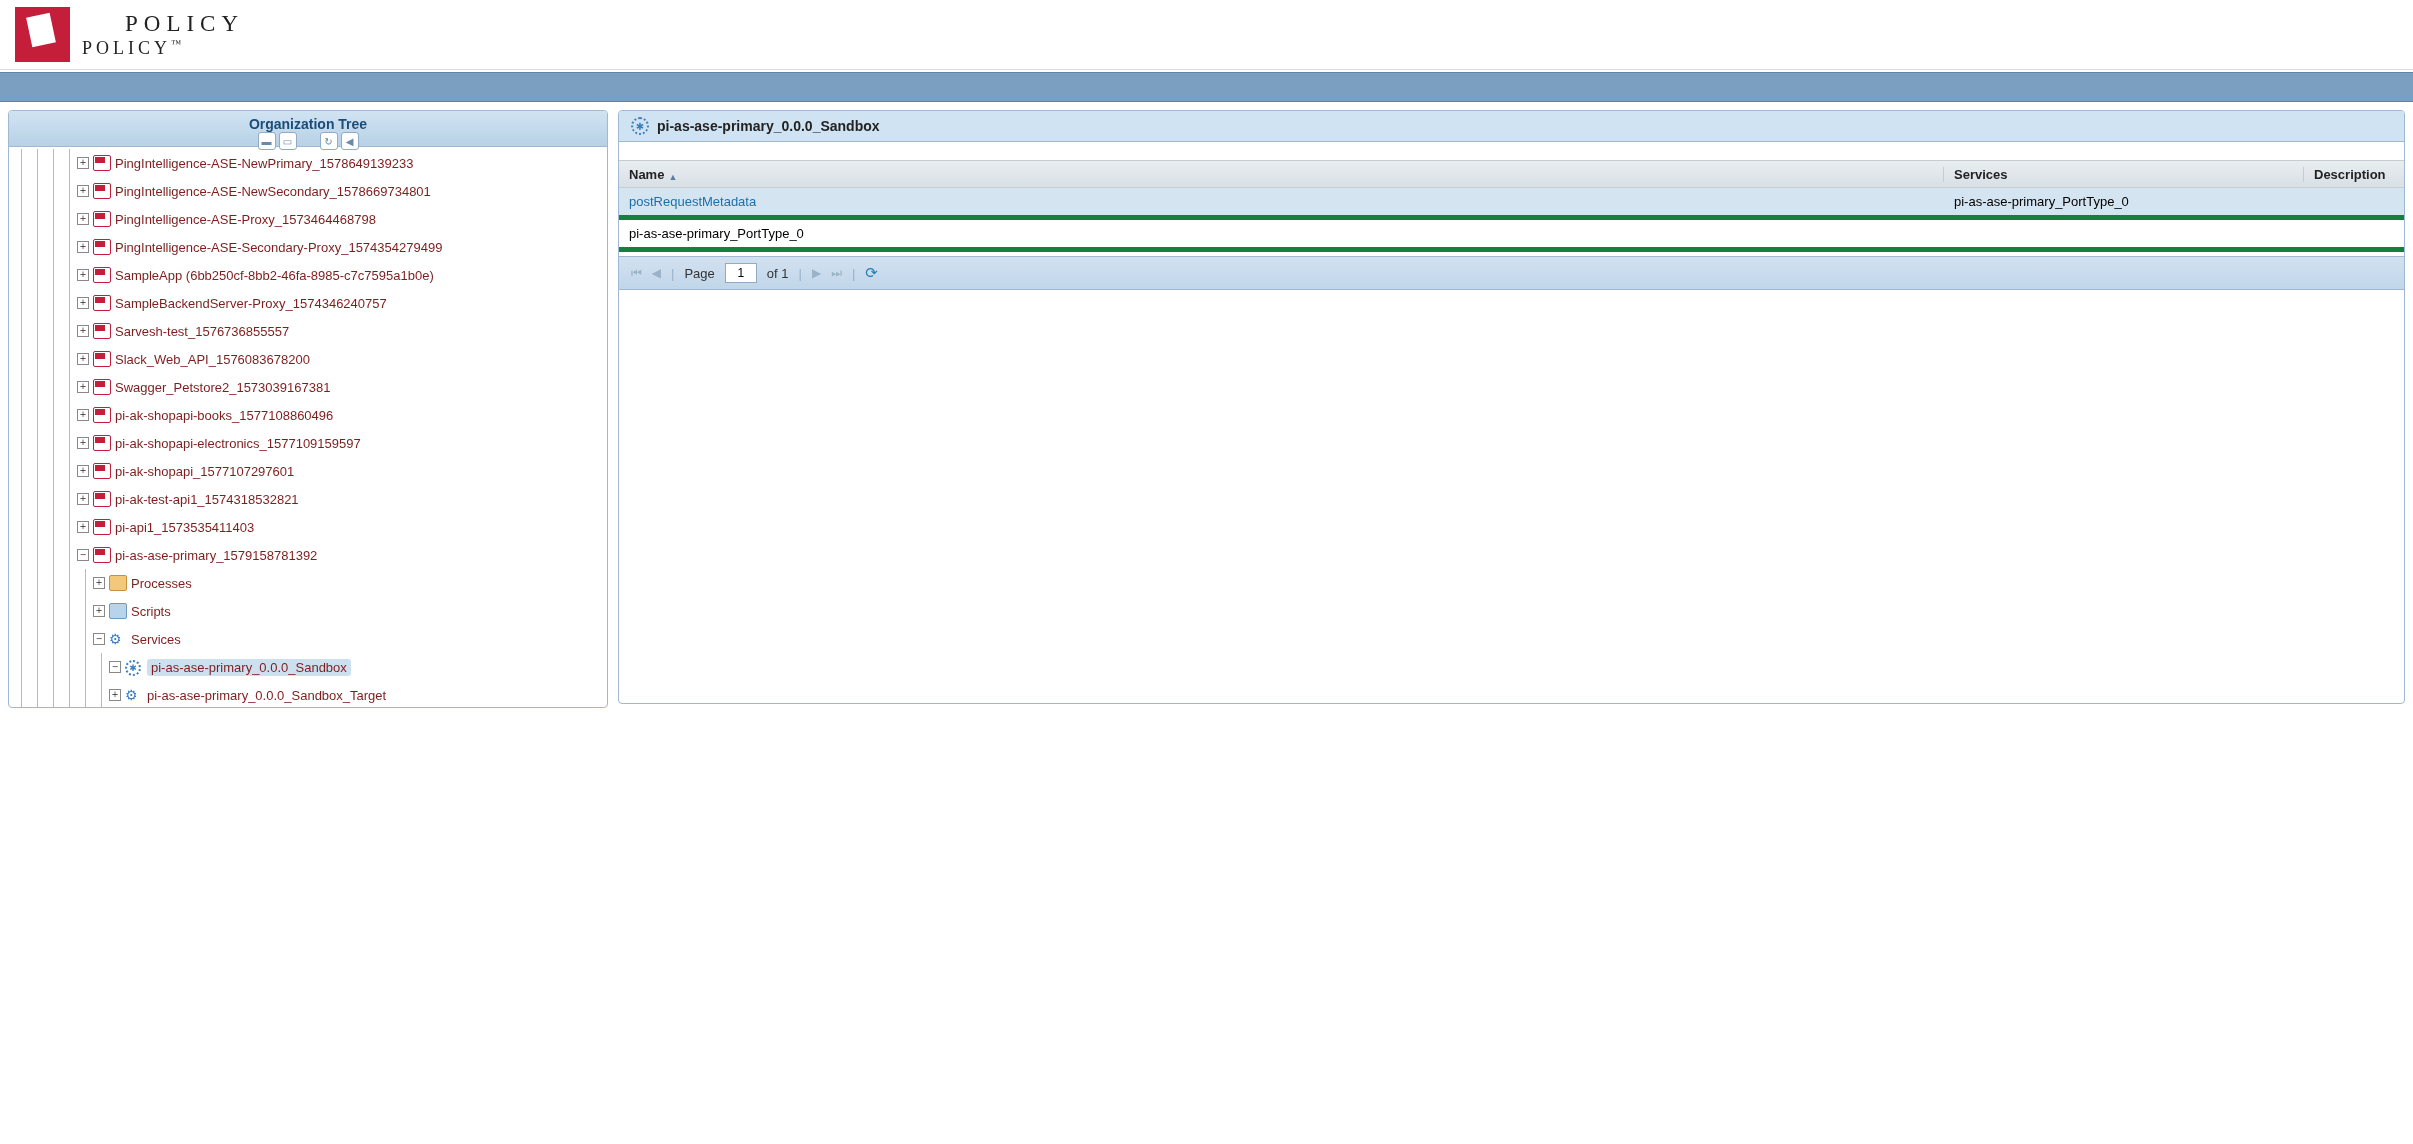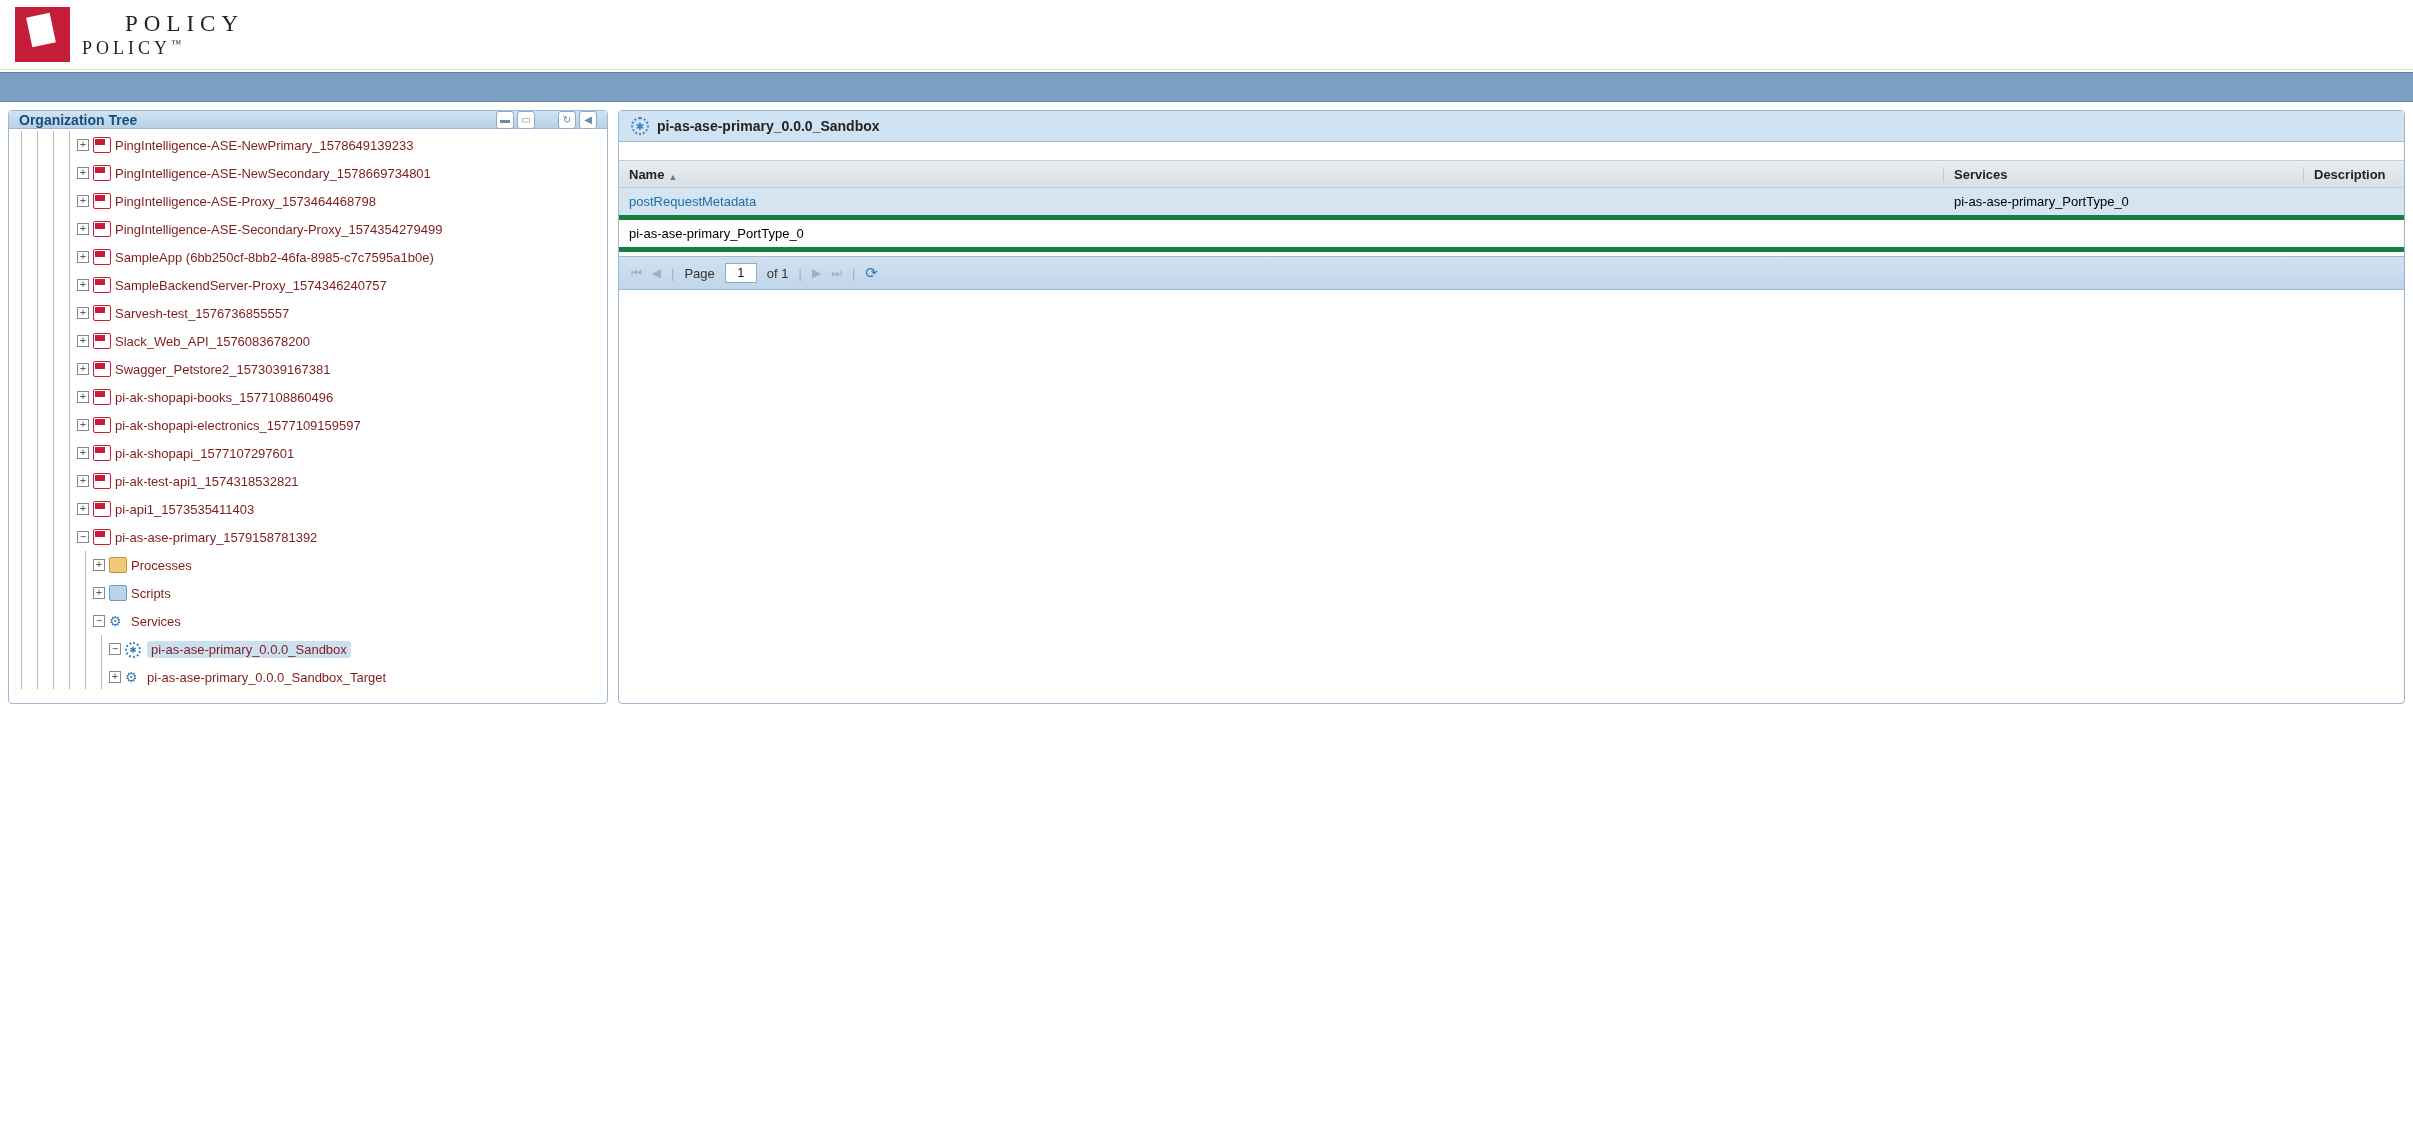--- a/index.html
+++ b/index.html
@@ -11,21 +11,21 @@
 .logo-icon::before { content: ""; position: absolute; background: #fff; width: 24px; height: 30px; top: 8px; left: 14px; transform: rotate(-12deg); }
 .logo-text { font-family: Georgia, serif; font-size: 23px; letter-spacing: 6px; line-height: 1.2; color: #222; margin-left: 43px; }
 .logo-sub { font-family: Georgia, serif; font-size: 18px; letter-spacing: 4px; color: #222; }
 .logo-tm { font-size: 10px; vertical-align: super; letter-spacing: 0; }
 
 .band { height: 30px; background: #7a9fc1; border-top: 1px solid #5d85aa; border-bottom: 1px solid #5d85aa; margin-top: 2px; }
 
 .main-wrap { display: flex; padding: 8px; gap: 10px; }
 
 .left-panel { width: 600px; border: 1px solid #9fb9d2; border-radius: 4px; background: #fff; display: flex; flex-direction: column; overflow: hidden; }
-.panel-header { background: linear-gradient(#d0e3f3, #b8d1e6); padding: 5px 10px; display: flex; justify-content: space-between; align-items: center; height: 18px; border-bottom: 1px solid #9fb9d2; }
+.panel-header { background: linear-gradient(#d0e3f3, #b8d1e6); padding: 5px 10px; display: flex; justify-content: space-between; align-items: center; height: 36px; border-bottom: 1px solid #9fb9d2; flex-direction: column; }
 .panel-title { color: #1a4d7a; font-weight: bold; font-size: 14px; }
 .panel-tools { display: flex; gap: 4px; }
 .tool-btn { width: 18px; height: 18px; background: #fff; border: 1px solid #8fabc5; border-radius: 3px; display: flex; align-items: center; justify-content: center; cursor: pointer; font-size: 10px; color: #6b8aa8; }
 .tool-group { display: flex; gap: 3px; }
 .tool-spacer { width: 15px; }
 
 .tree-body { overflow-y: auto; height: 560px; padding: 2px 0; }
 .tree-guides { position: relative; }
 .tree-row { display: flex; align-items: center; height: 28px; white-space: nowrap; padding-left: 4px; }
 .tree-row .guide { width: 16px; display: inline-block; height: 28px; position: relative; }

